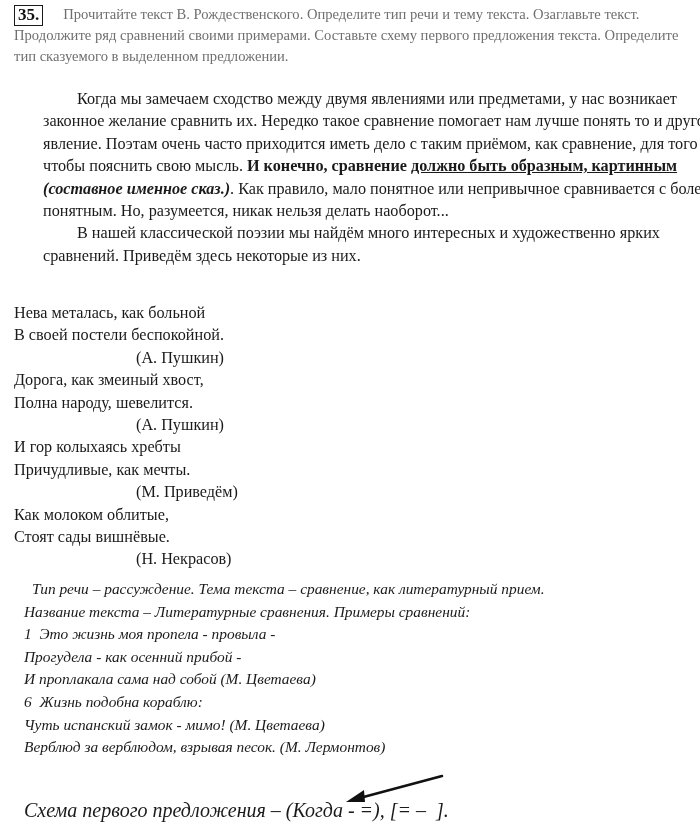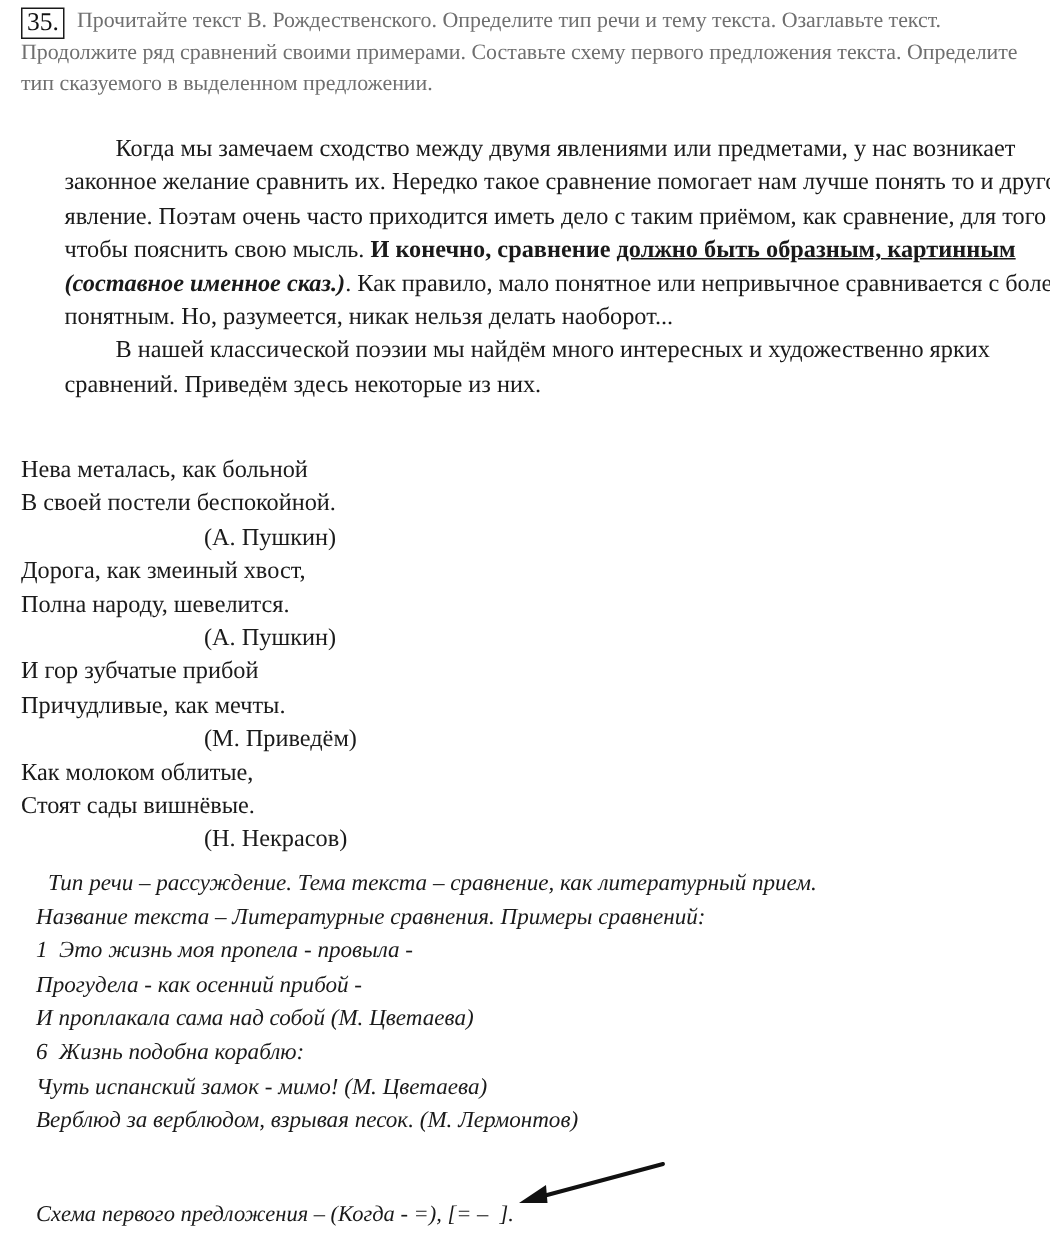--- a/index.html
+++ b/index.html
@@ -20,26 +20,26 @@
   .task-header {
     position: absolute;
     left: 14px;
     top: 4px;
     width: 672px;
   }
   .task-num-box {
     display: inline-block;
     border: 1.6px solid #1a1a1a;
     padding: 0px 3px 1px 3px;
-    font-weight: normal;
+    font-weight: bold;
     font-size: 17px;
     line-height: 18px;
     color: #111;
     vertical-align: top;
-    margin-right: 8px;
+    margin-right: 20px;
     position: relative;
     top: 1px;
   }
   .task-text {
     color: #6f6f6f;
     font-size: 14.6px;
     line-height: 20.5px;
     text-align: left;
   }
   .task-text-inline {
@@ -94,21 +94,21 @@
   .answer-line { margin: 0; white-space: pre; font-style: italic; }
   .answer-line.first { text-indent: 8px; }
 
   
   .schema-block {
     position: absolute;
     left: 24px;
     top: 799px;
     width: 660px;
     font-style: italic;
-    font-size: 15px;
+    font-size: 20px;
     line-height: 22px;
     white-space: pre;
   }
   .arrow-svg {
     position: absolute;
     left: 338px;
     top: 772px;
     width: 110px;
     height: 34px;
   }
@@ -125,21 +125,21 @@
   <p class="para">В нашей классической поэзии мы найдём много интересных и художественно ярких сравнений. Приведём здесь некоторые из них.</p>
 </div>
 
 <div class="verses">
   <p class="verse-line">Нева металась, как больной</p>
   <p class="verse-line">В своей постели беспокойной.</p>
   <p class="verse-author">(А. Пушкин)</p>
   <p class="verse-line">Дорога, как змеиный хвост,</p>
   <p class="verse-line">Полна народу, шевелится.</p>
   <p class="verse-author">(А. Пушкин)</p>
-  <p class="verse-line">И гор зубчатые прибой</p>
+  <p class="verse-line">И гор колыхаясь хребты</p>
   <p class="verse-line">Причудливые, как мечты.</p>
   <p class="verse-author">(М. Приведём)</p>
   <p class="verse-line">Как молоком облитые,</p>
   <p class="verse-line">Стоят сады вишнёвые.</p>
   <p class="verse-author">(Н. Некрасов)</p>
 </div>
 
 <div class="answer-block">
   <p class="answer-line first">Тип речи – рассуждение. Тема текста – сравнение, как литературный прием.</p>
   <p class="answer-line">Название текста – Литературные сравнения. Примеры сравнений:</p>

